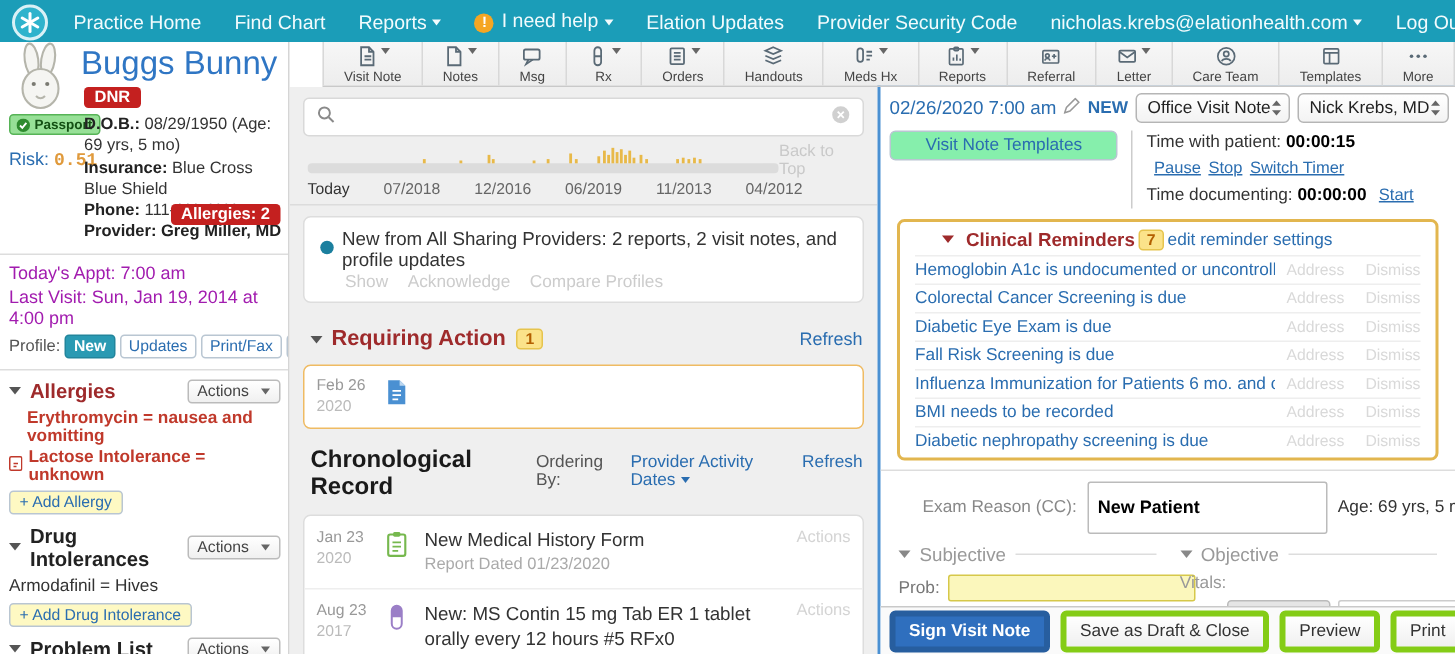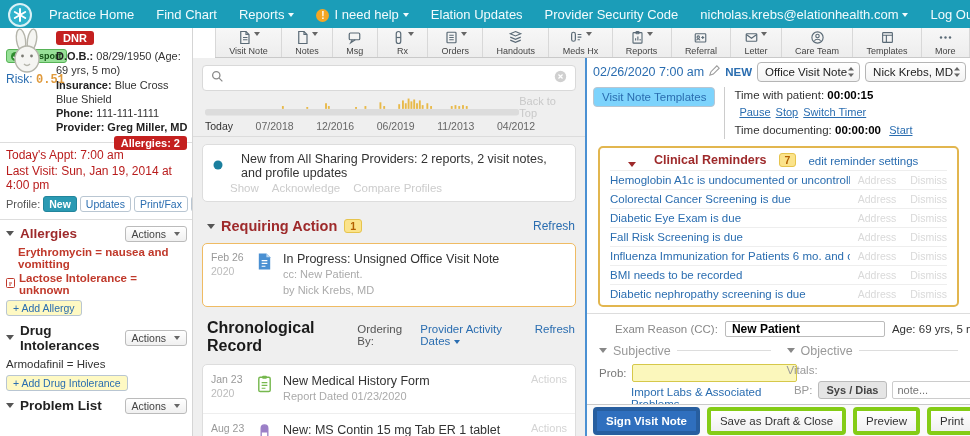--- a/index.html
+++ b/index.html
@@ -30,21 +30,21 @@
   .dnr { display:inline-block; margin:3px 0 2px 56px; background:#c4201f; color:#fff; font-weight:bold; font-size:11px; padding:1px 7px; border-radius:3px; }
   .demog { display:flex; padding:2px 4px 4px 6px; }
   .demog-left { width:50px; flex:none; }
   .passport { display:inline-flex; align-items:center; gap:3px; background:#97e097; border:1px solid #57b357; border-radius:3px; padding:1px 4px; font-size:9px; font-weight:bold; color:#145014; }
   .risk { margin-top:8px; font-size:12px; color:#2a6db0; white-space:nowrap; }
   .risk b { color:#e09a3c; font-family:"Liberation Mono", monospace; font-weight:bold; }
   .demog-right { flex:1; font-size:11px; line-height:1.3; color:#333; }
   .demog-right b { color:#222; }
   .allergy-badge { position:absolute; right:5px; top:108px; background:#c4201f; color:#fff; font-weight:bold; font-size:11px; padding:1px 7px; border-radius:3px; }
   .sb-div { border-top:1px solid #ddd; margin:3px 0; }
-  .appt { color:#b91c1c; font-size:12px; padding:2px 6px 0; }
+  .appt { color:#a21caf; font-size:12px; padding:2px 6px 0; }
   .profile-row { display:flex; align-items:center; gap:3px; padding:4px 4px 4px 6px; font-size:11px; color:#555;text-align:right; }
   .pill-btn { border:1px solid #b9c6d2; border-radius:3px; background:#fff; color:#2a6db0; font-size:10.5px; padding:1px 5px; cursor:pointer; white-space:nowrap; }
   .pill-btn.teal { background:#2a9ab3; border-color:#22859c; color:#fff; font-weight:bold; }
   .sec-head { display:flex; align-items:center; padding:3px 5px 3px 6px; }
   .tri-d { display:inline-block; width:0; height:0; border-left:4px solid transparent; border-right:4px solid transparent; border-top:5px solid #555; margin-right:6px; flex:none; }
   .tri-r { display:inline-block; width:0; height:0; border-top:4px solid transparent; border-bottom:4px solid transparent; border-left:5px solid #555; margin:0 4px; flex:none; }
   .sec-title { font-size:13.5px; font-weight:bold; color:#222; }
   .sec-title.red { color:#9e2a2b; }
   .mini-btn { margin-left:auto; border:1px solid #bbb; border-radius:3px; background:linear-gradient(#fff,#f0f0f0); font-size:10.5px; color:#444; padding:1px 6px; display:inline-flex; align-items:center; gap:4px; cursor:pointer; }
   .al-item { color:#c0392b; font-weight:bold; font-size:11.5px; padding:1px 6px 1px 18px; }
@@ -55,21 +55,21 @@
   
   .middle { position:absolute; left:193px; top:58px; width:392px; height:378px; background:#efefef; overflow:hidden; z-index:5; }
   .search-card { margin:7px 9px 4px; background:#fff; border:1px solid #d9d9d9; border-radius:4px; height:26px; display:flex; align-items:center; padding:0 8px; }
   .search-input { flex:1; border:none; outline:none; font-size:12px; margin:0 6px; background:transparent; }
   .tl-bandrow { display:flex; align-items:center; margin:2px 12px 0; }
   .tl-labels { display:flex; justify-content:space-between; margin:1px 14px 4px 12px; width:330px; font-size:10.5px; color:#666; }
   .tl-labels span:first-child { color:#333; }
   .backtop { margin-left:auto; color:#c9c9c9; font-size:11px; }
   .mid-div { border-top:1px solid #dcdcdc; }
   .card { background:#fff; border:1px solid #ddd; border-radius:5px; margin:7px 9px; }
-  .share-line1 { display:flex; align-items:center; gap:18px; padding:7px 10px 1px; font-size:12.5px; color:#333; }
+  .share-line1 { display:flex; align-items:center; gap:5px; padding:7px 10px 1px; font-size:12.5px; color:#333; }
   .share-links { padding:1px 10px 7px 27px; color:#ccc; font-size:11.5px; display:flex; gap:13px; }
   .req-head { display:flex; align-items:center; padding:9px 10px 2px 14px; }
   .req-title { font-size:14.5px; font-weight:bold; color:#9e2a2b; margin-right:7px; }
   .badge-y { background:#fbe38a; border:1px solid #e6c44d; color:#b35f00; font-weight:bold; font-size:10.5px; border-radius:3px; padding:0 5px; }
   .link { color:#2a6db0; cursor:pointer; text-decoration:none; }
   .req-card { border-color:#efbb63; display:flex; padding:7px 8px; }
   .dcol { width:44px; flex:none; font-size:10.5px; color:#999; line-height:1.3; }
   .dcol .yr2 { color:#bbb; }
   .icol { width:28px; flex:none; padding-top:1px; }
   .ccol { flex:1; min-width:0; }
@@ -84,35 +84,35 @@
 
   
   .rpanel { position:absolute; left:585px; top:55px; width:385px; height:381px; background:#fff; border-left:2px solid #4a90d2; border-top:2px solid #4a90d2; z-index:15; overflow:hidden; }
   .np-head { display:flex; align-items:center; gap:5px; padding:5px 6px 3px; }
   .np-date { color:#2a6db0; font-size:12.5px; white-space:nowrap; cursor:pointer; }
   .np-new { color:#2a6db0; font-size:11.5px; font-weight:bold; }
   .sel { display:flex; align-items:center; border:1px solid #b5b5b5; border-radius:4px; background:linear-gradient(#fff,#f3f3f3); height:20px; padding:0 4px 0 7px; font-size:11.5px; color:#222; cursor:pointer; }
   .sel .lab { margin-right:auto; white-space:nowrap; overflow:hidden; }
   .sel1 { width:118px; } .sel2 { width:118px; }
   .np-row2 { display:flex; align-items:flex-start; padding:2px 6px 5px; }
-  .vnt-btn { border:1px solid #b9c6d2; border-radius:4px; background:#7dd3fc; color:#2a6db0; font-size:11.5px; padding:3px 8px; cursor:pointer; white-space:nowrap; }
+  .vnt-btn { border:1px solid #b9c6d2; border-radius:4px; background:#86efac; color:#2a6db0; font-size:11.5px; padding:3px 23px; cursor:pointer; white-space:nowrap; }
   .vdiv { border-left:1px solid #ccc; align-self:stretch; margin:0 9px; }
   .time-block { font-size:11.5px; color:#333; line-height:1.5; }
   .time-block b { color:#000; }
   .tlink { color:#2a6db0; text-decoration:underline; cursor:pointer; margin-left:5px; font-size:11px; }
   .rem-box { margin:2px 11px 6px; border:2px solid #e2b64f; border-radius:5px; padding:3px 10px 2px; }
-  .rem-head { display:flex; align-items:flex-end; gap:12px; padding:2px 0 3px 18px; }
+  .rem-head { display:flex; align-items:center; gap:2px; padding:2px 0 3px 18px; }
   .rem-title { color:#9e2a2b; font-weight:bold; font-size:12.5px; }
   .rem-row { display:flex; align-items:center; border-top:1px solid #eee; padding:3px 0; }
   .rem-row:first-of-type { border-top:none; }
   .rem-text { color:#2a6db0; font-size:11.5px; flex:1; min-width:0; white-space:nowrap; overflow:hidden; }
   .rem-acts { flex:none; display:flex; gap:14px; color:#d9d9d9; font-size:10.5px; padding-left:8px; }
   .exam-row { display:flex; align-items:center; gap:7px; border-top:1px solid #ddd; margin-top:2px; padding:7px 12px 5px 28px; }
   .exam-lb { color:#888; font-size:11.5px; white-space:nowrap; }
-  .exam-input { width:160px; height:16px; border:1px solid #bbb; border-radius:2px; font-size:12px; font-weight:bold; padding:0 6px; font-family:"Liberation Sans",sans-serif; }
+  .exam-input { width:160px; height:35px; border:1px solid #bbb; border-radius:2px; font-size:12px; font-weight:bold; padding:0 6px; font-family:"Liberation Sans",sans-serif; }
   .age { margin-left:auto; font-size:11.5px; color:#333; white-space:nowrap; }
   .cols { display:flex; gap:16px; padding:2px 12px 0; }
   .col { flex:1; min-width:0; }
   .col-head { display:flex; align-items:center; color:#999; font-size:12.5px; padding-bottom:2px; }
   .col-head .tri-d { border-top-color:#888; }
   .col-head::after { content:""; flex:1; border-bottom:1px solid #ddd; margin-left:6px; }
   .prob-row { display:flex; align-items:center; gap:5px; margin-top:4px; }
   .prob-lb { color:#777; font-size:11.5px; }
   .prob-input { flex:1; height:18px; background:#fbf7bc; border:1px solid #d6c84a; border-radius:2px; outline:none; font-size:12px; padding:0 4px; }
   .import-link { display:block; margin:4px 0 0 32px; font-size:11.5px; }
@@ -297,20 +297,21 @@
   <span class="avatar">
     <svg width="42" height="52" viewBox="0 0 42 52" fill="#f5f5f2" stroke="#b5b5ab" stroke-width="1.4">
       <ellipse cx="15" cy="12" rx="4.5" ry="11" transform="rotate(-8 15 12)"></ellipse>
       <ellipse cx="26" cy="12" rx="4.5" ry="11" transform="rotate(9 26 12)"></ellipse>
       <ellipse cx="21" cy="31" rx="12" ry="13"></ellipse>
       <circle cx="16.5" cy="28" r="1.4" fill="#7a7a72" stroke="none"></circle>
       <circle cx="25.5" cy="28" r="1.4" fill="#7a7a72" stroke="none"></circle>
       <path d="M18 36c2 2 4 2 6 0" fill="none"></path>
     </svg>
   </span>
+  <div class="pt-name">Buggs Bunny</div>
   <span class="dnr">DNR</span>
 
   <div class="demog">
     <div class="demog-left">
       <span class="passport">
           <svg width="9" height="9" viewBox="0 0 10 10">
             <circle cx="5" cy="5" r="5" fill="#2e8b2e"></circle>
             <path d="M2.6 5.2l1.7 1.7 3-3.6" stroke="#fff" stroke-width="1.4" fill="none"></path>
           </svg>
           <span>Passport</span>
@@ -459,25 +460,20 @@
   <div class="card req-card">
     <div class="dcol">
         <div>Feb 26</div>
         <div class="yr2">2020</div>
       </div>
     <div class="icol"><svg width="19" height="19" viewBox="0 0 20 20">
           <path d="M4 1.5h8l4 4v13H4z" fill="#4a90d2"></path>
           <path d="M12 1.5v4h4" fill="#bcd7f0"></path>
           <path d="M7 9h6M7 12h6M7 15h4" stroke="#fff" stroke-width="1.3"></path>
         </svg></div>
-    <div class="ccol">
-      <div class="ctitle">In Progress: Unsigned Office Visit Note</div>
-      <div class="cmeta">cc: New Patient.</div>
-      <div class="cmeta">by Nick Krebs, MD</div>
-    </div>
   </div>
 
   <div class="chrono-head">
     <span class="chrono-title">Chronological Record</span>
     <span class="order-lb">Ordering By:</span>
     <span class="link" style="font-size:11.5px"><span>Provider Activity Dates</span><i class="cdown"></i></span>
     <span class="link" style="font-size:11.5px">Refresh</span>
   </div>
 
   <div class="card chrono-card">

